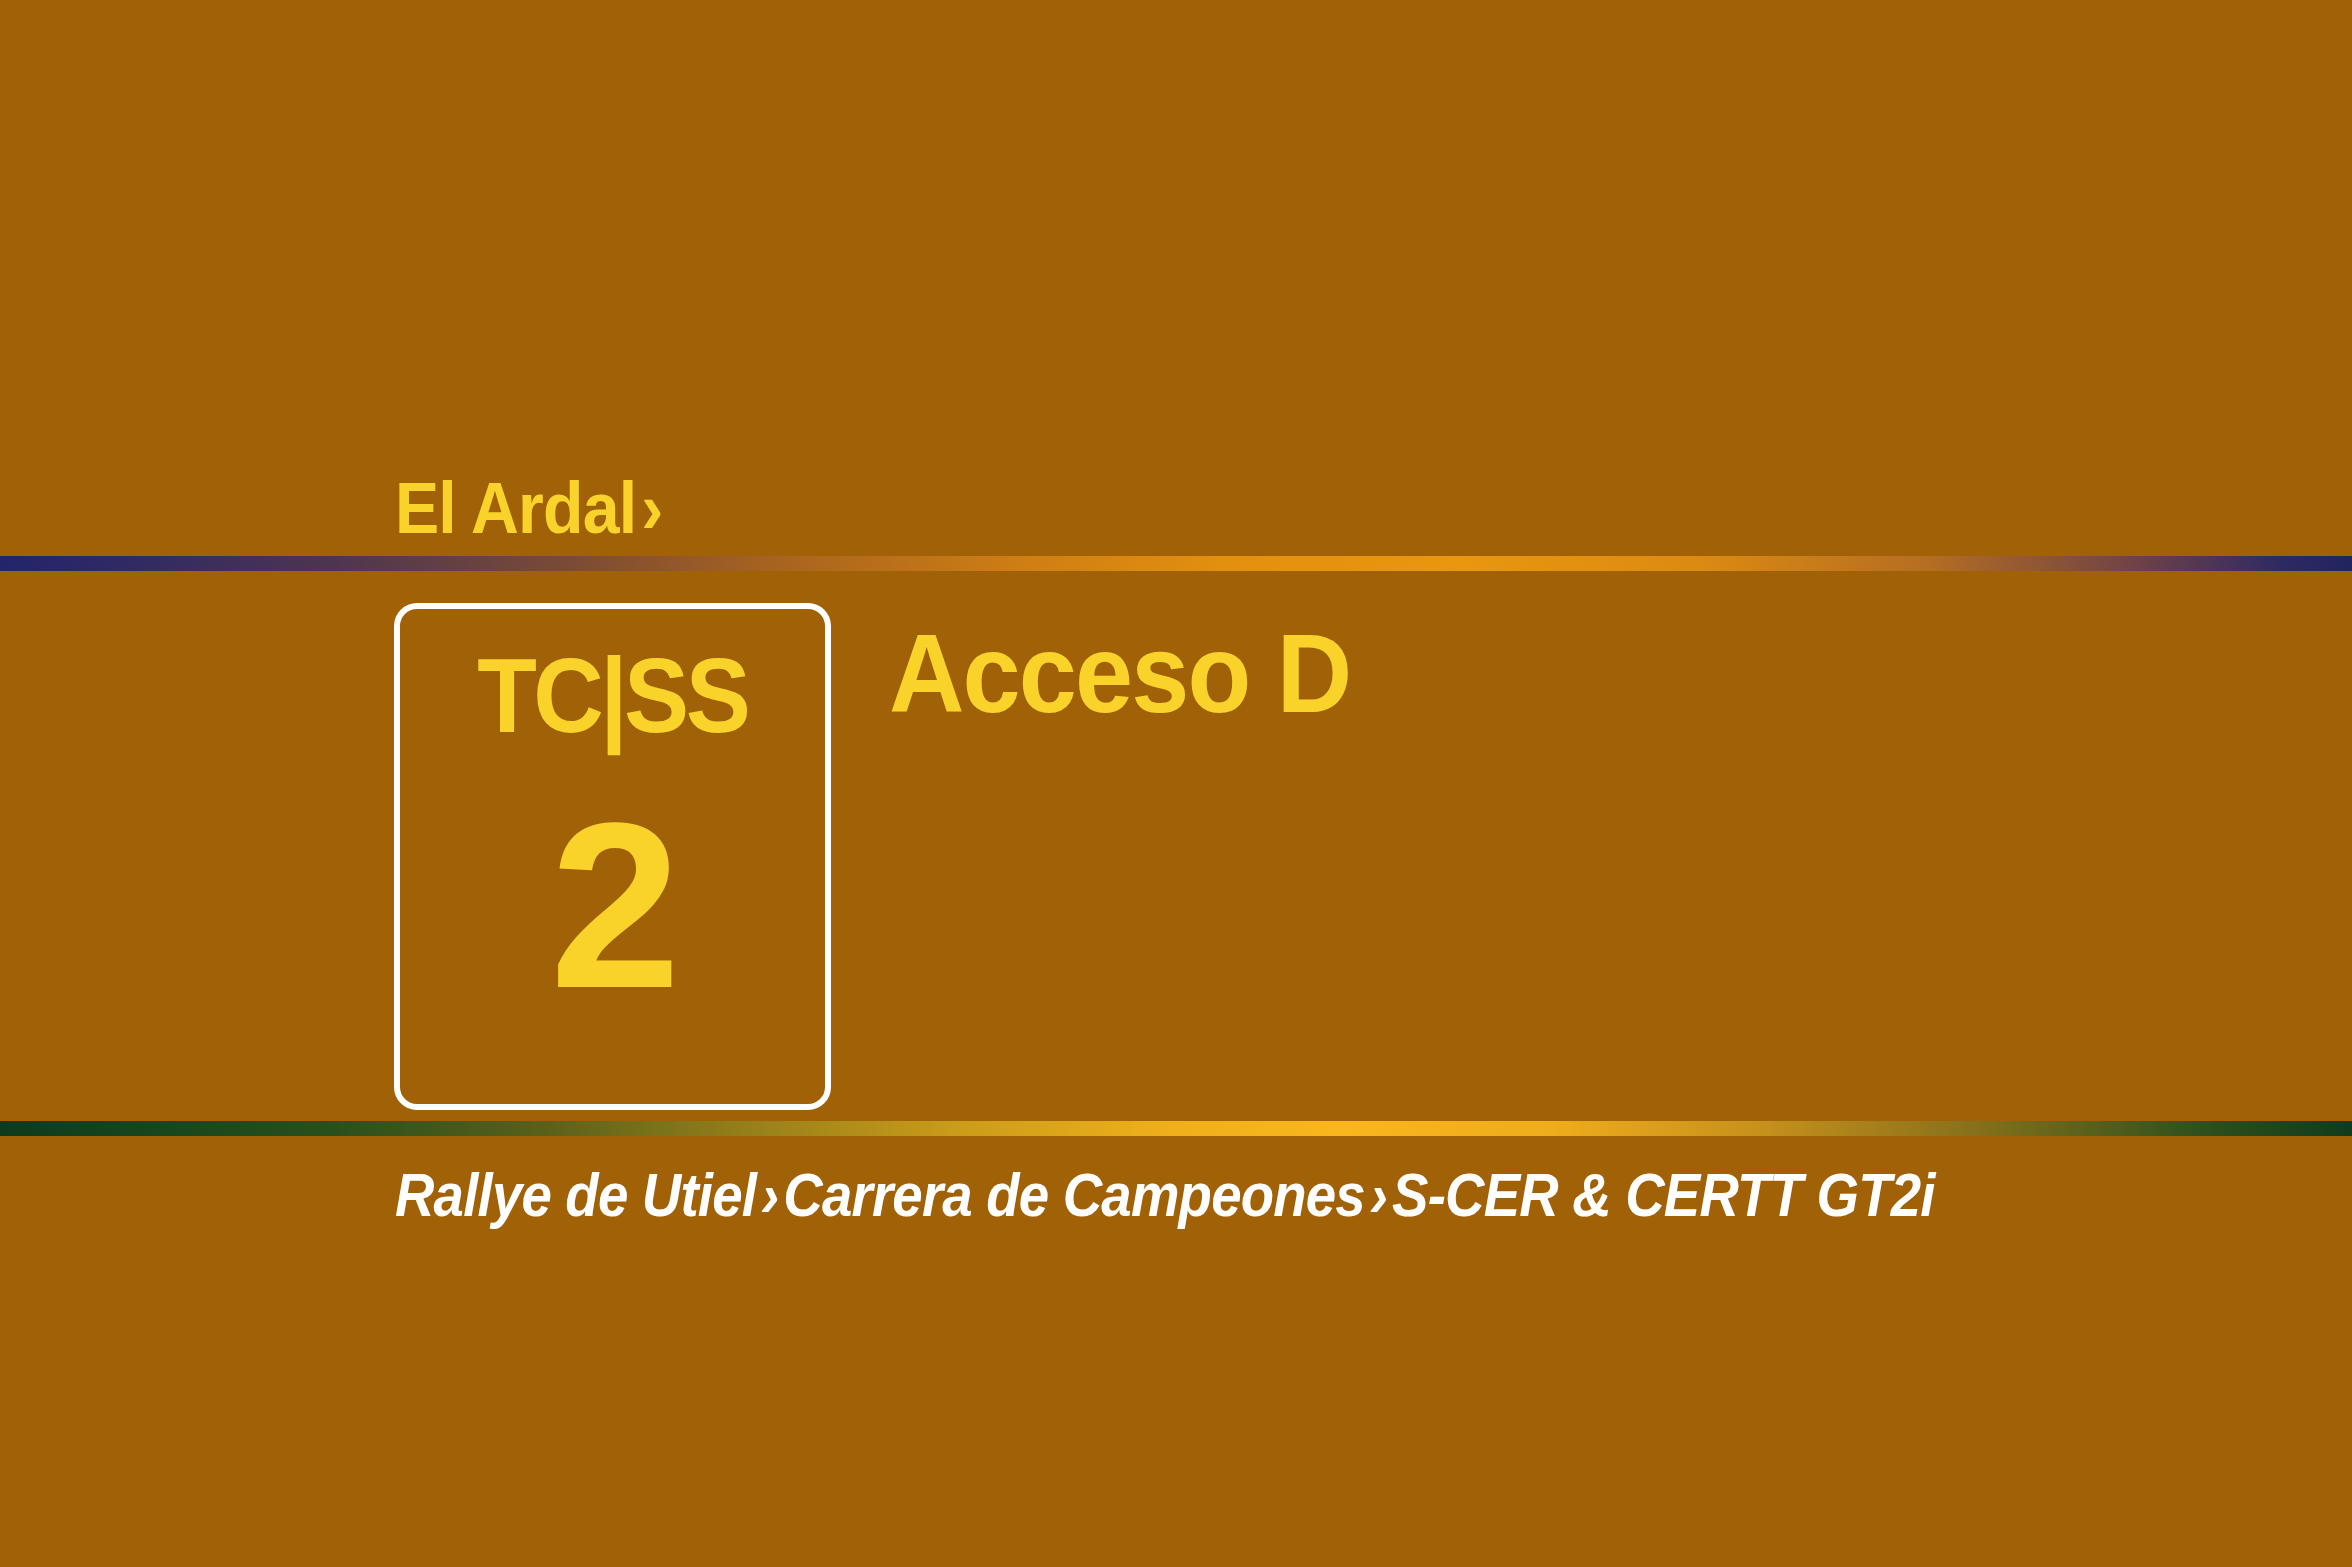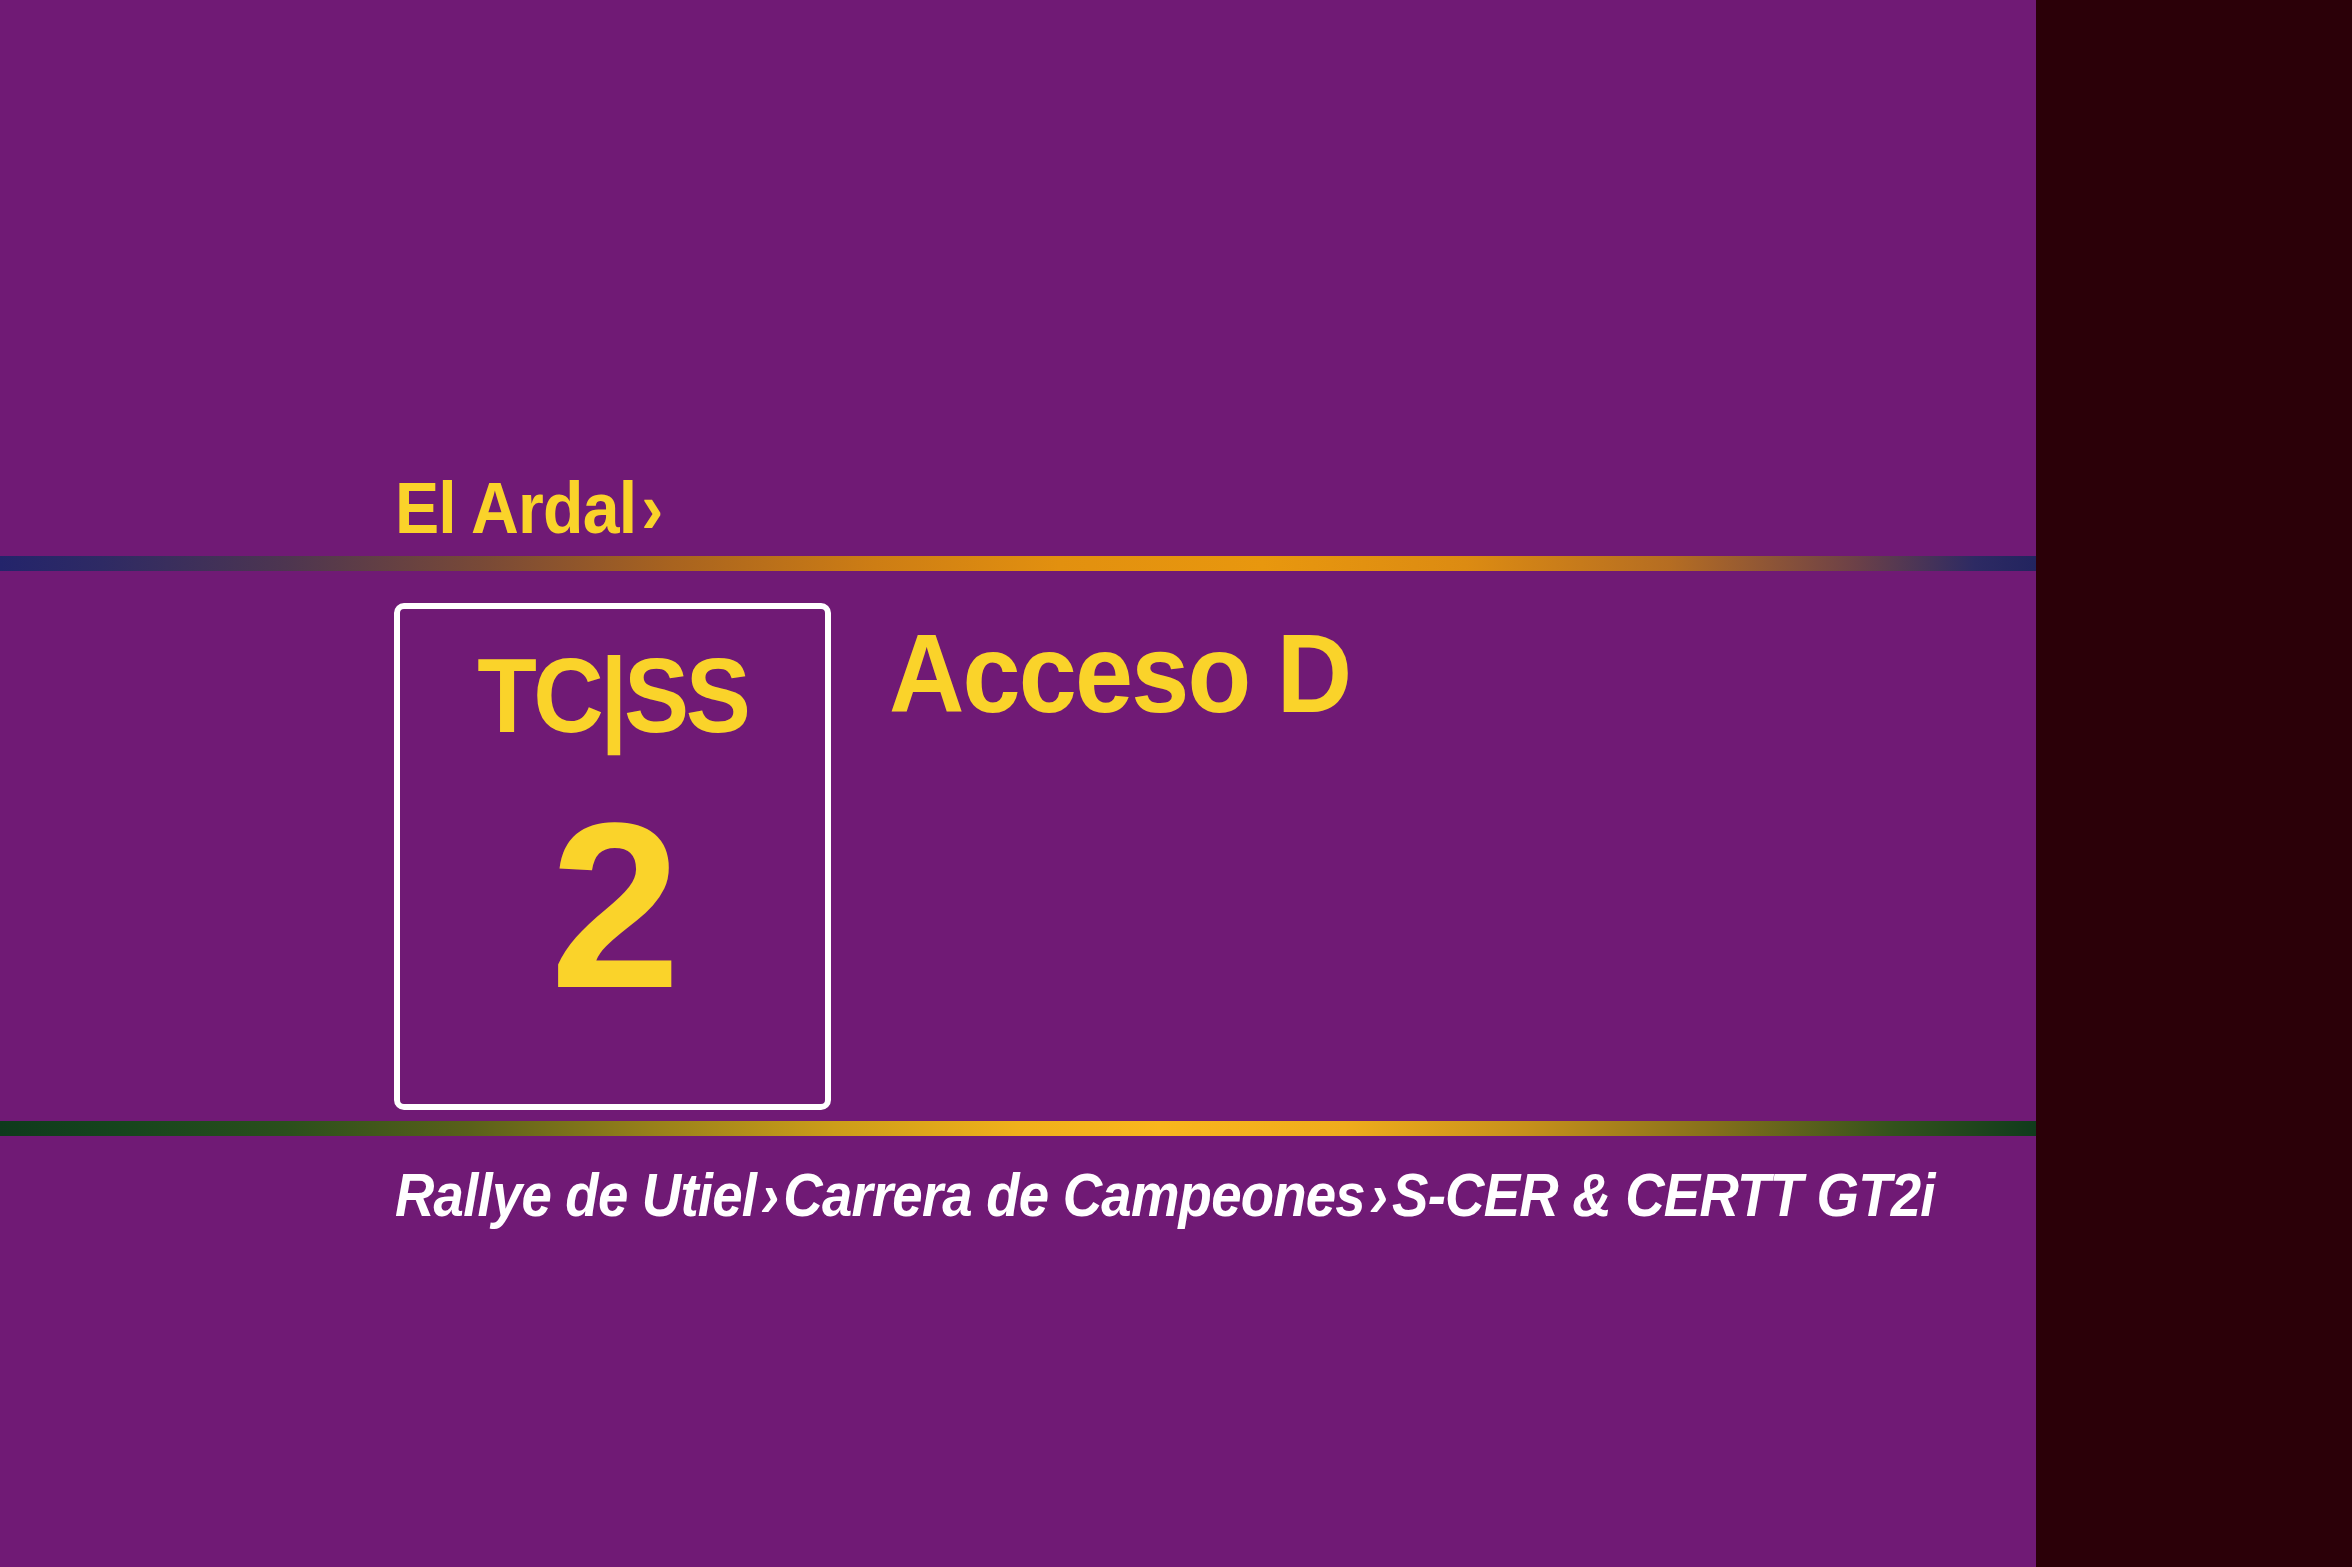--- a/index.html
+++ b/index.html
@@ -8,24 +8,24 @@
     padding: 0;
     background: #2b0008;
   }
   body {
     font-family: "Liberation Sans", sans-serif;
   }
 
   
   .banner {
     position: relative;
-    width: 2036px;
+    width: 2352px;
     height: 1568px;
     overflow: hidden;
-    background: #701a75;
+    background: #a16207;
   }
 
   
   .divider {
     position: absolute;
     left: 0;
     width: 100%;
     height: 15px;
   }
   .divider-top {
@@ -108,21 +108,21 @@
     padding-left: 394px;
     box-sizing: border-box;
   }
 
   .stage-badge {
     position: relative;
     width: 437px;
     height: 507px;
     margin-top: 31px;
     border: 6.6px solid #ffffff;
-    border-radius: 10px;
+    border-radius: 23px;
     box-sizing: border-box;
     display: flex;
     flex-direction: column;
     align-items: center;
     flex: none;
   }
   .badge-type {
     font-family: "Liberation Sans", sans-serif;
     font-weight: bold;
     font-size: 105px;

